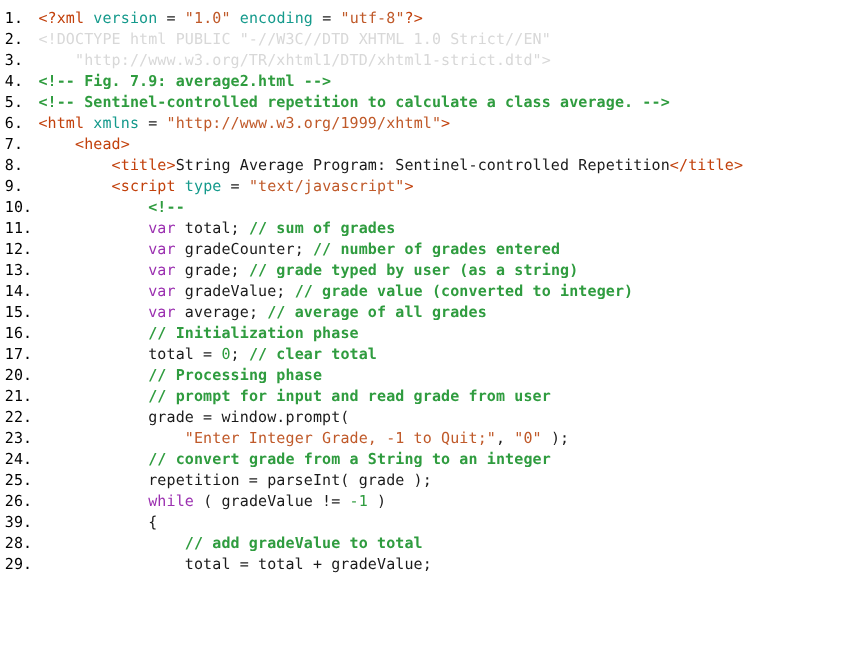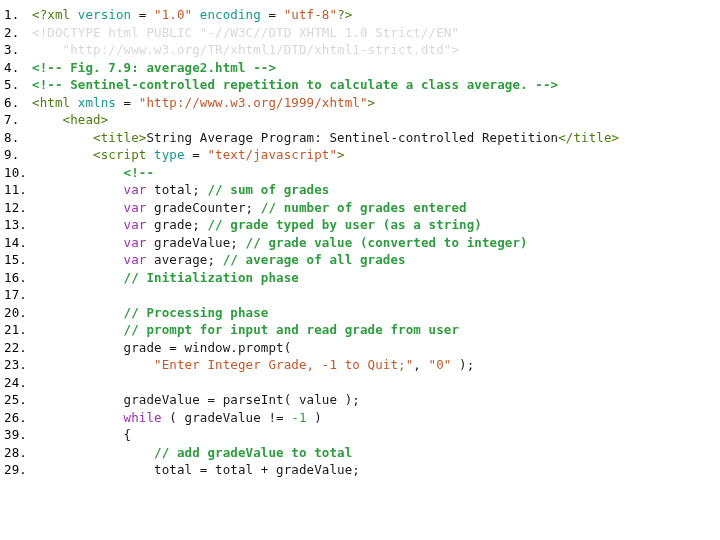--- a/index.html
+++ b/index.html
@@ -34,21 +34,21 @@
     box-sizing: border-box;
     color: #000000;
     font-size: 12.5px;
   }
   .line-code {
     white-space: pre;
     font-size: 12.5px;
   }
   
   .tok-plain      { color: #1a1a1a; }
-  .tok-tag        { color: #4d7c0f; }
+  .tok-tag        { color: #c2410c; }
   .tok-attr       { color: #159a8c; text-align: center; }
   .tok-string     { color: #c05a2a; }
   .tok-comment    { color: #2f9c3f; font-weight: bold; }
   .tok-keyword    { color: #9b30b0; }
   .tok-number     { color: #2f9c3f; }
   .tok-faded      { color: #d8d8d8; }
   .tok-op         { color: #1a1a1a; }
 </style>
 </head>
 <body>
@@ -63,24 +63,24 @@
     <div class="code-line"><span class="line-number">7.</span><span class="line-code"><span class="tok-plain">    </span><span class="tok-tag">&lt;head&gt;</span></span></div>
     <div class="code-line"><span class="line-number">8.</span><span class="line-code"><span class="tok-plain">        </span><span class="tok-tag">&lt;title&gt;</span><span class="tok-plain">String Average Program: Sentinel-controlled Repetition</span><span class="tok-tag">&lt;/title&gt;</span></span></div>
     <div class="code-line"><span class="line-number">9.</span><span class="line-code"><span class="tok-plain">        </span><span class="tok-tag">&lt;script </span><span class="tok-attr">type</span><span class="tok-op"> = </span><span class="tok-string">"text/javascript"</span><span class="tok-tag">&gt;</span></span></div>
     <div class="code-line"><span class="line-number">10.</span><span class="line-code"><span class="tok-plain">            </span><span class="tok-comment">&lt;!--</span></span></div>
     <div class="code-line"><span class="line-number">11.</span><span class="line-code"><span class="tok-plain">            </span><span class="tok-keyword">var</span><span class="tok-plain"> total; </span><span class="tok-comment">// sum of grades</span></span></div>
     <div class="code-line"><span class="line-number">12.</span><span class="line-code"><span class="tok-plain">            </span><span class="tok-keyword">var</span><span class="tok-plain"> gradeCounter; </span><span class="tok-comment">// number of grades entered</span></span></div>
     <div class="code-line"><span class="line-number">13.</span><span class="line-code"><span class="tok-plain">            </span><span class="tok-keyword">var</span><span class="tok-plain"> grade; </span><span class="tok-comment">// grade typed by user (as a string)</span></span></div>
     <div class="code-line"><span class="line-number">14.</span><span class="line-code"><span class="tok-plain">            </span><span class="tok-keyword">var</span><span class="tok-plain"> gradeValue; </span><span class="tok-comment">// grade value (converted to integer)</span></span></div>
     <div class="code-line"><span class="line-number">15.</span><span class="line-code"><span class="tok-plain">            </span><span class="tok-keyword">var</span><span class="tok-plain"> average; </span><span class="tok-comment">// average of all grades</span></span></div>
     <div class="code-line"><span class="line-number">16.</span><span class="line-code"><span class="tok-plain">            </span><span class="tok-comment">// Initialization phase</span></span></div>
-    <div class="code-line"><span class="line-number">17.</span></div>
+    <div class="code-line"><span class="line-number">17.</span><span class="line-code"><span class="tok-plain">            total = </span><span class="tok-number">0</span><span class="tok-plain">; </span><span class="tok-comment">// clear total</span></span></div>
     <div class="code-line"><span class="line-number">20.</span><span class="line-code"><span class="tok-plain">            </span><span class="tok-comment">// Processing phase</span></span></div>
     <div class="code-line"><span class="line-number">21.</span><span class="line-code"><span class="tok-plain">            </span><span class="tok-comment">// prompt for input and read grade from user</span></span></div>
     <div class="code-line"><span class="line-number">22.</span><span class="line-code"><span class="tok-plain">            grade = window.prompt(</span></span></div>
     <div class="code-line"><span class="line-number">23.</span><span class="line-code"><span class="tok-plain">                </span><span class="tok-string">"Enter Integer Grade, -1 to Quit;"</span><span class="tok-plain">, </span><span class="tok-string">"0"</span><span class="tok-plain"> );</span></span></div>
-    <div class="code-line"><span class="line-number">24.</span></div>
-    <div class="code-line"><span class="line-number">25.</span><span class="line-code"><span class="tok-plain">            gradeValue = parseInt( value );</span></span></div>
+    <div class="code-line"><span class="line-number">24.</span><span class="line-code"><span class="tok-plain">            </span><span class="tok-comment">// convert grade from a String to an integer</span></span></div>
+    <div class="code-line"><span class="line-number">25.</span><span class="line-code"><span class="tok-plain">            repetition = parseInt( grade );</span></span></div>
     <div class="code-line"><span class="line-number">26.</span><span class="line-code"><span class="tok-plain">            </span><span class="tok-keyword">while</span><span class="tok-plain"> ( gradeValue != </span><span class="tok-number">-1</span><span class="tok-plain"> )</span></span></div>
     <div class="code-line"><span class="line-number">39.</span><span class="line-code"><span class="tok-plain">            {</span></span></div>
     <div class="code-line"><span class="line-number">28.</span><span class="line-code"><span class="tok-plain">                </span><span class="tok-comment">// add gradeValue to total</span></span></div>
     <div class="code-line"><span class="line-number">29.</span><span class="line-code"><span class="tok-plain">                total = total + gradeValue;</span></span></div>
   </div>
 
 </body></html>

